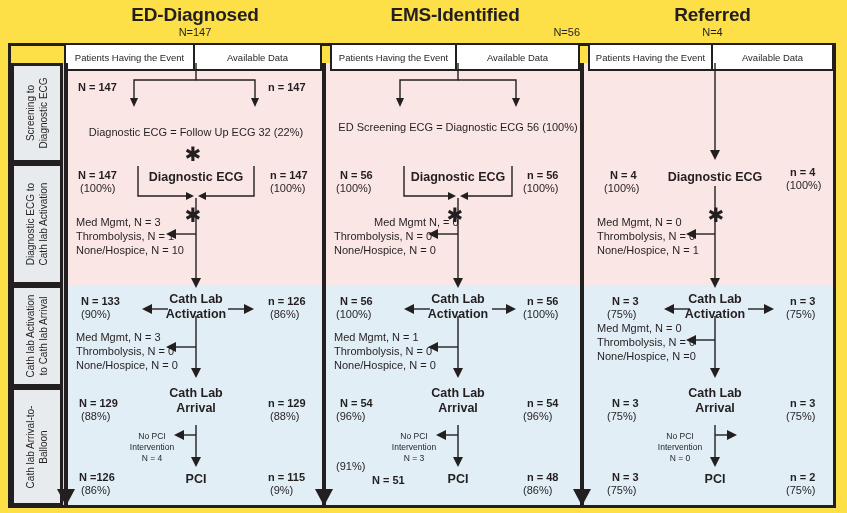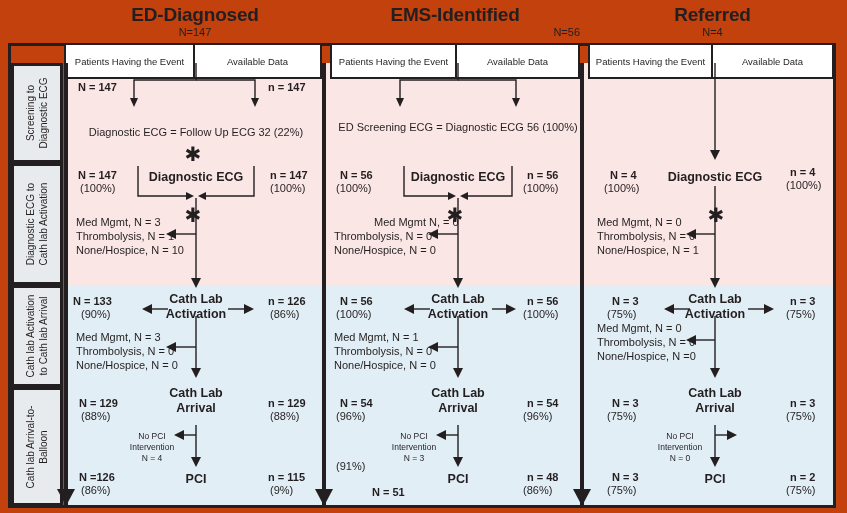--- a/index.html
+++ b/index.html
@@ -6,21 +6,21 @@
   body{
     font-family:"Liberation Sans","DejaVu Sans",sans-serif;
     color:#231f20;
     -webkit-font-smoothing:antialiased;
   }
   #stage{
     position:relative;
     width:847px;
     height:513px;
     overflow:hidden;
-    background:#c2410c;
+    background:#fde047;
   }
   
   .col-title{
     position:absolute;
     text-align:center;
     font-weight:bold;
     font-size:19px;
     letter-spacing:-0.2px;
     color:#231f20;
     line-height:1;
@@ -38,21 +38,21 @@
     left:8px; top:43px;
     width:828px; height:465px;
     border:3px solid #231f20;
     box-sizing:border-box;
     background:transparent;
   }
   
   .hdr-strip{
     position:absolute;
     top:43px;
-    height:36px;
+    height:28px;
     box-sizing:border-box;
     background:#ffffff;
     border:2px solid #231f20;
     display:flex;
     justify-content:center;
   }
   .hdr-cell{
     flex:1 1 50%;
     display:flex;align-items:center;justify-content:center;
     font-size:9.5px;
@@ -192,21 +192,21 @@
   <div class="t" style="left:270px;top:182px;">(100%)</div>
 
   <div class="t star c" style="left:193px;top:206px;">✱</div>
 
   <div class="t" style="left:76px;top:216px;">Med Mgmt,  N = 3</div>
   <div class="t" style="left:76px;top:230px;">Thrombolysis,  N = 1</div>
   <div class="t" style="left:76px;top:244px;">None/Hospice,  N = 10</div>
 
   <div class="t node c" style="left:196px;top:292px;">Cath Lab</div>
   <div class="t node c" style="left:196px;top:307px;">Activation</div>
-  <div class="t b" style="left:73px;top:295px;">N = 133</div>
+  <div class="t b" style="left:81px;top:295px;">N = 133</div>
   <div class="t" style="left:81px;top:308px;">(90%)</div>
   <div class="t b" style="left:268px;top:295px;">n = 126</div>
   <div class="t" style="left:270px;top:308px;">(86%)</div>
 
   <div class="t" style="left:76px;top:331px;">Med Mgmt,  N = 3</div>
   <div class="t" style="left:76px;top:345px;">Thrombolysis,  N = 0</div>
   <div class="t" style="left:76px;top:359px;">None/Hospice,  N = 0</div>
 
   <div class="t node c" style="left:196px;top:386px;">Cath Lab</div>
   <div class="t node c" style="left:196px;top:401px;">Arrival</div>
@@ -255,21 +255,21 @@
   <div class="t b" style="left:340px;top:397px;">N = 54</div>
   <div class="t" style="left:336px;top:410px;">(96%)</div>
   <div class="t b" style="left:527px;top:397px;">n = 54</div>
   <div class="t" style="left:523px;top:410px;">(96%)</div>
 
   <div class="t small c" style="left:414px;top:431px;">No PCI</div>
   <div class="t small c" style="left:414px;top:442px;">Intervention</div>
   <div class="t small c" style="left:414px;top:453px;">N = 3</div>
 
   <div class="t node c" style="left:458px;top:472px;">PCI</div>
-  <div class="t b" style="left:340px;top:486px;padding-left:32px;">N = 51</div>
+  <div class="t b" style="left:340px;top:474px;padding-left:32px;">N = 51</div>
   <div class="t" style="left:336px;top:460px;">(91%)</div>
   <div class="t b" style="left:527px;top:471px;">n = 48</div>
   <div class="t" style="left:523px;top:484px;">(86%)</div>
 
   <div class="t node c" style="left:715px;top:170px;">Diagnostic ECG</div>
   <div class="t b" style="left:610px;top:169px;">N = 4</div>
   <div class="t" style="left:604px;top:182px;">(100%)</div>
   <div class="t b" style="left:790px;top:166px;">n = 4</div>
   <div class="t" style="left:786px;top:179px;">(100%)</div>
 

